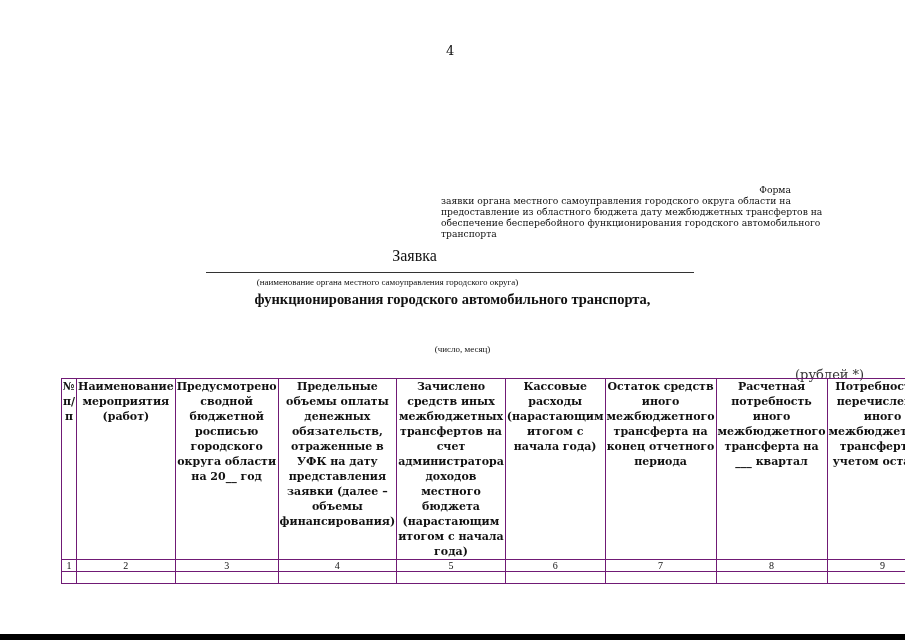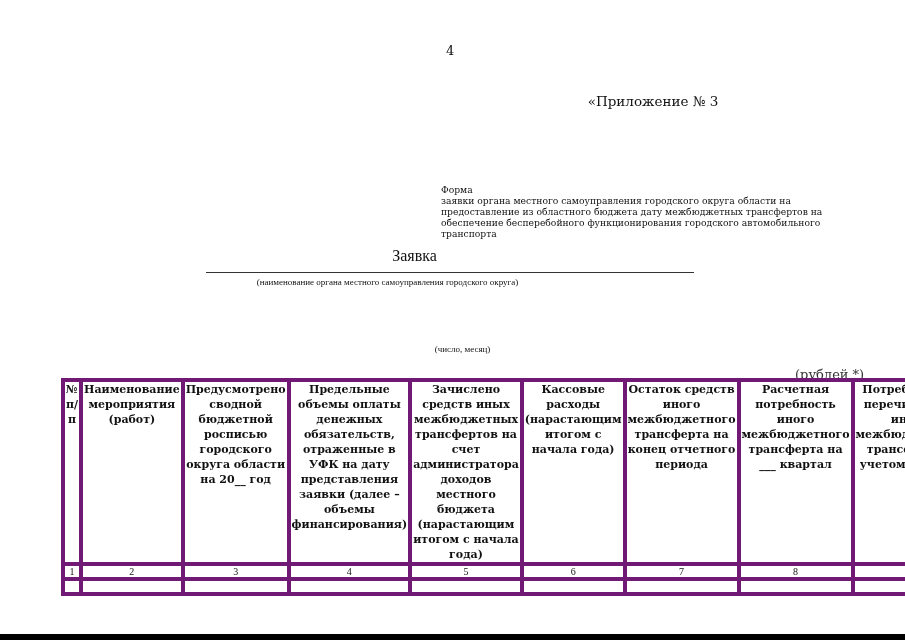--- a/index.html
+++ b/index.html
@@ -5,55 +5,55 @@
   html, body { margin: 0; padding: 0; }
   body {
     width: 905px; height: 640px; background: #ffffff; position: relative; overflow: hidden;
     font-family: "DejaVu Serif", "Liberation Serif", serif; color: #111;
   }
   .page-number { position: absolute; left: 446px; top: 43px; font-size: 13px; }
   .appendix { position: absolute; left: 442px; top: 93px; width: 402px; font-size: 13.5px; line-height: 16.5px; }
   .appendix .title { text-align: center; padding-left: 20px; }
   .appendix .body { text-align: justify; text-align-last: left; }
   .form-block { position: absolute; left: 441px; top: 184px; width: 410px; font-size: 9.2px; line-height: 11px; }
-  .form-block .title { text-align: left; padding-right: 60px; }
+  .form-block .title { text-align: right; padding-right: 60px; }
   .request-title { position: absolute; left: 0; width: 829px; top: 247px; text-align: center; font-weight: normal; font-size: 16px; font-family: "Liberation Serif", serif; }
   .org-line { position: absolute; left: 206px; top: 272px; width: 488px; border-top: 1px solid #333; }
   .org-caption { position: absolute; left: 0; width: 775px; top: 277px; text-align: center; font-size: 9px; font-family: "Liberation Serif", serif; }
   .subject { position: absolute; left: 0; width: 905px; top: 290px; text-align: center; font-weight: bold; font-size: 14.5px; line-height: 18px; font-family: "Liberation Serif", serif; }
   .date-caption { position: absolute; left: 0; width: 905px; top: 344px; text-align: center; font-size: 9px; padding-left: 20px; box-sizing: border-box; font-family: "Liberation Serif", serif; }
   .unit { position: absolute; left: 795px; top: 367px; font-size: 13px; color: #333; }
   table.req {
     position: absolute; left: 61px; top: 378px; width: 808px; border-collapse: collapse;
     font-size: 11px; line-height: 15px; font-family: "DejaVu Serif", serif;
   }
-  table.req th, table.req td { border: 4px solid #701a75; text-align: center; vertical-align: top; padding: 0 1px; }
+  table.req th, table.req td { border: 1px solid #701a75; text-align: center; vertical-align: top; padding: 0 1px; }
   table.req th { font-weight: bold; height: 176px; }
   table.req td.num { font-weight: normal; font-size: 10px; line-height: 11px; height: 11px; font-family: "Liberation Serif", serif; }
   table.req tr.empty td { height: 11px; }
   .bottom-bar { position: absolute; left: 0; top: 634px; width: 905px; height: 6px; background: #000; }
 </style>
 </head>
 <body>
 
 <div class="page-number">4</div>
 
 <div class="appendix">
-  <div class="title">«Приложение № 3</div>
 </div>
 
 <div class="form-block">
   <div class="title">Форма</div>
   <div>заявки органа местного самоуправления городского округа области на предоставление из областного бюджета дату межбюджетных трансфертов на обеспечение бесперебойного функционирования городского автомобильного транспорта</div>
 </div>
 
 <div class="request-title">Заявка</div>
 <div class="org-line"></div>
 <div class="org-caption">(наименование органа местного самоуправления городского округа)</div>
 <div class="subject">
+  <div>функционирования городского автомобильного транспорта,</div>
 </div>
 <div class="date-caption">(число, месяц)</div>
 
 <div class="unit">(рублей *)</div>
 
 <table class="req">
   <colgroup>
     <col style="width:30px">
       <col style="width:92px">
       <col style="width:98px">

